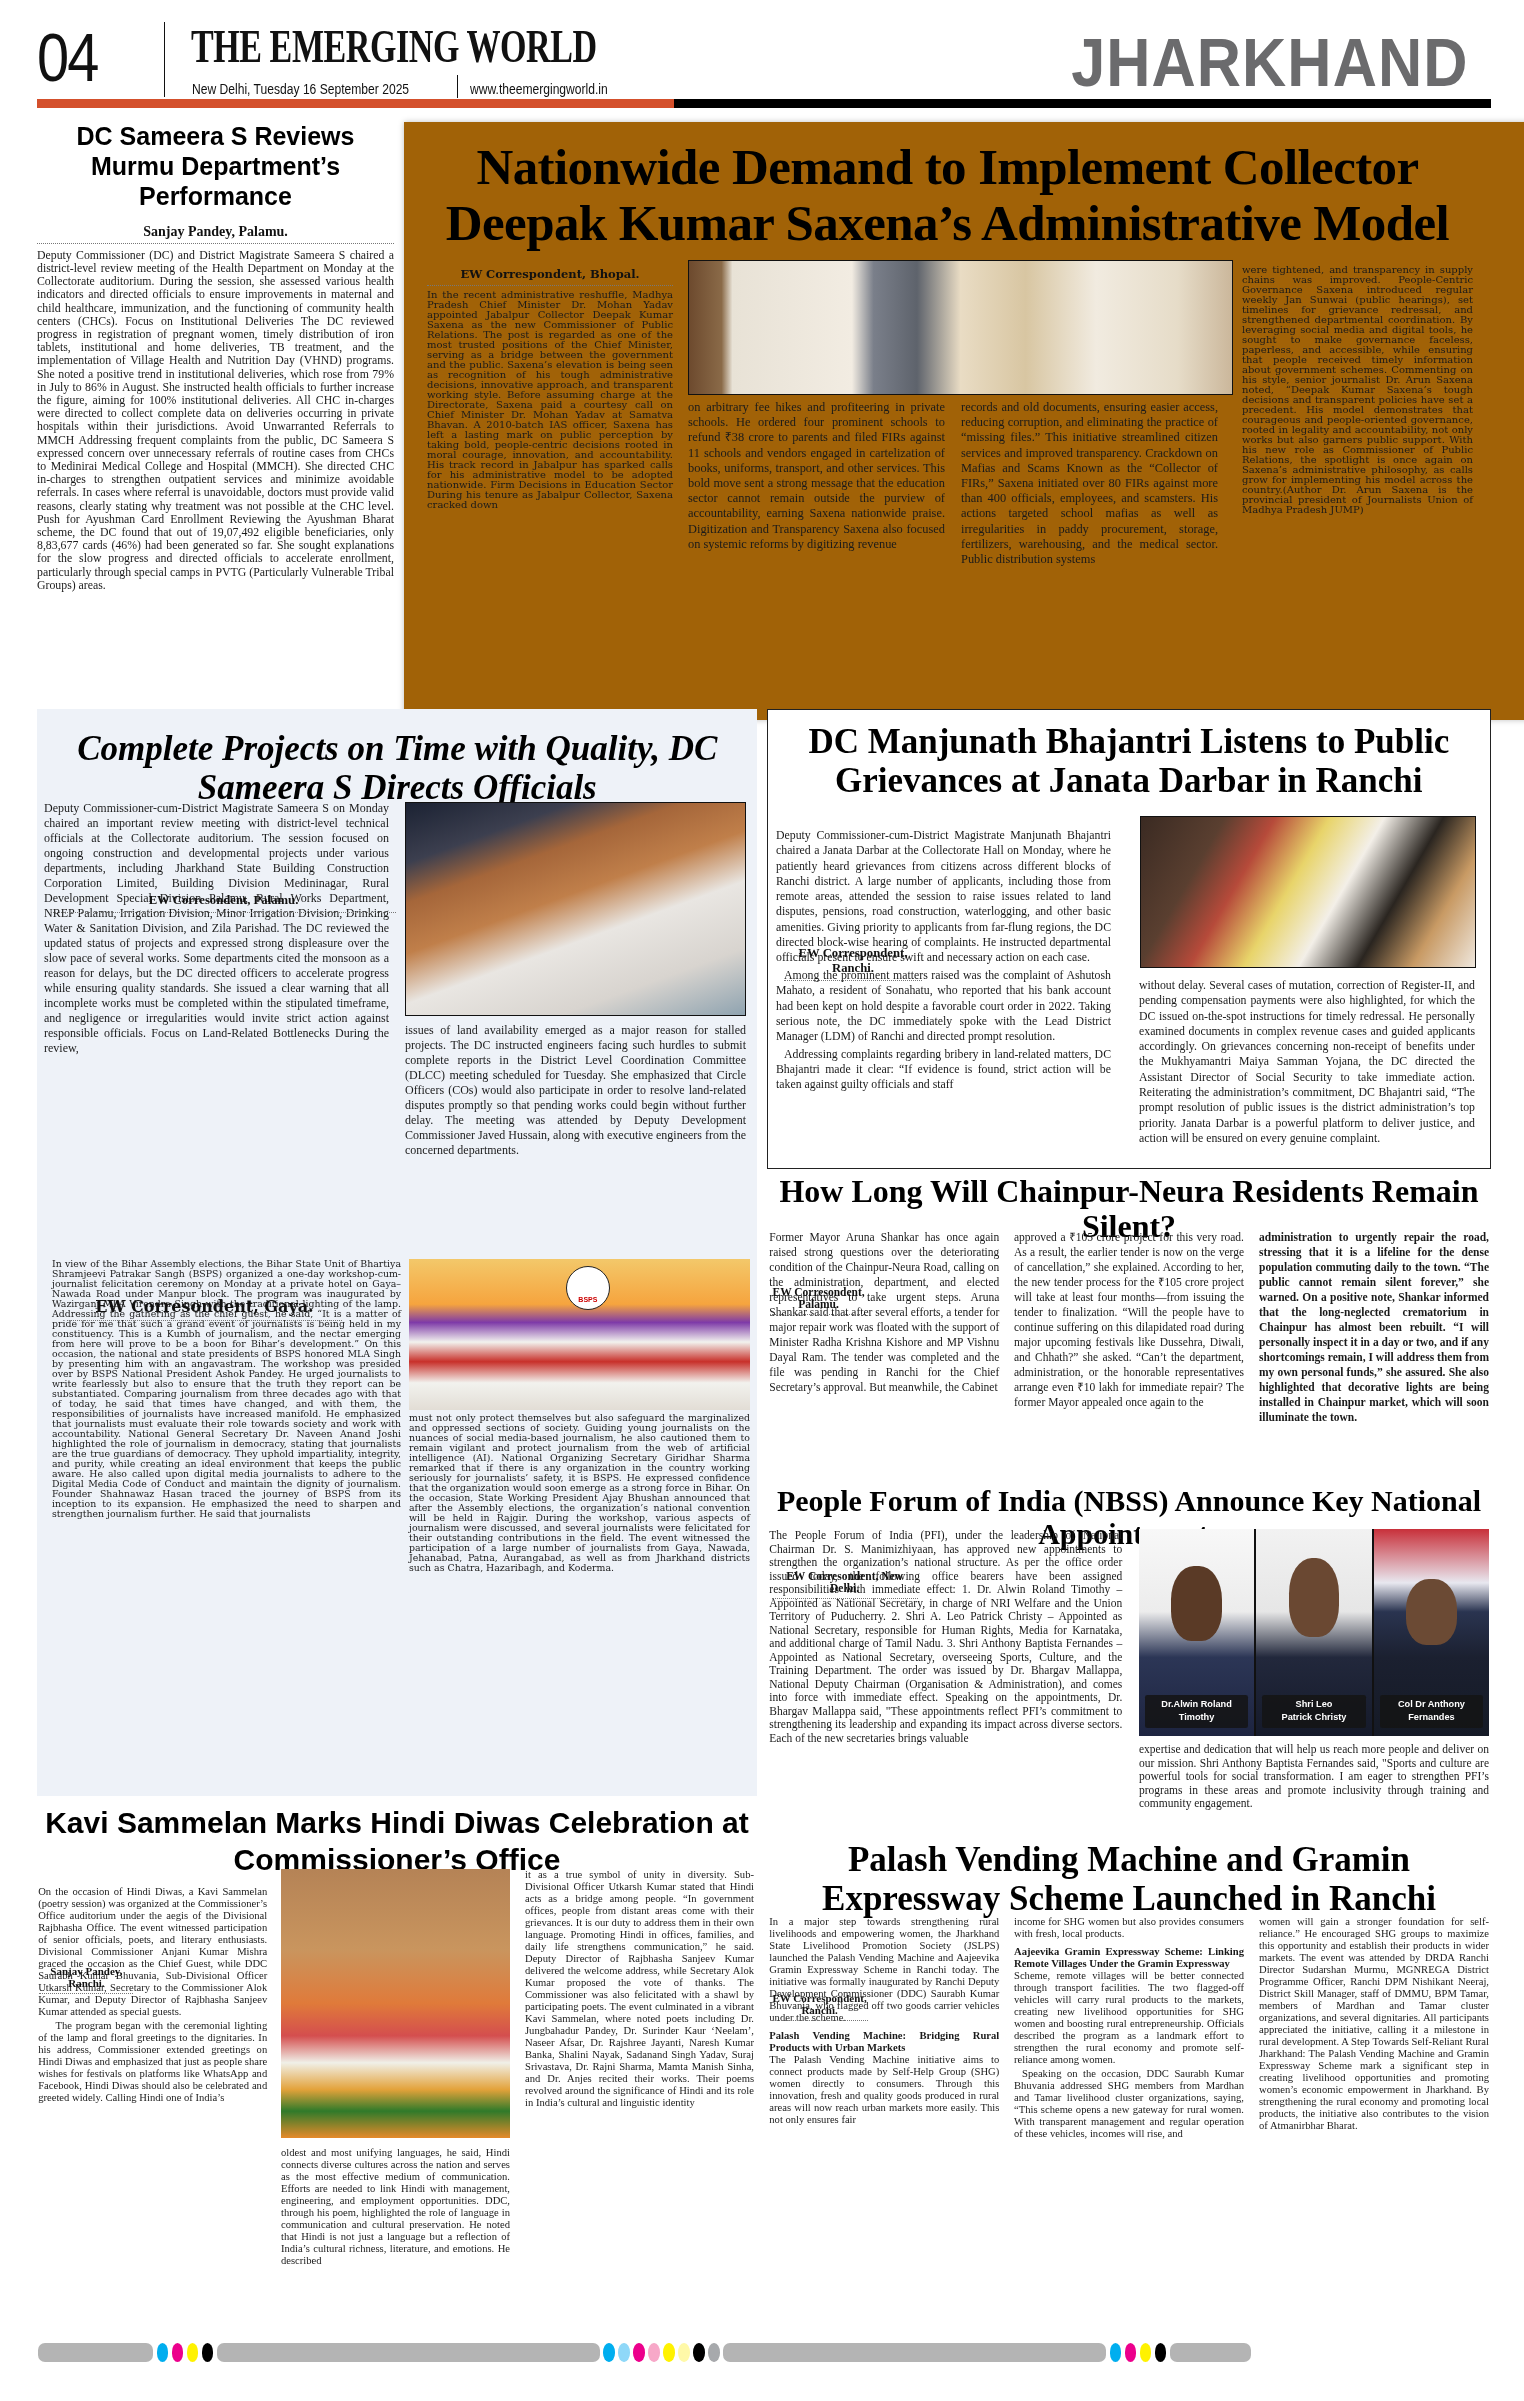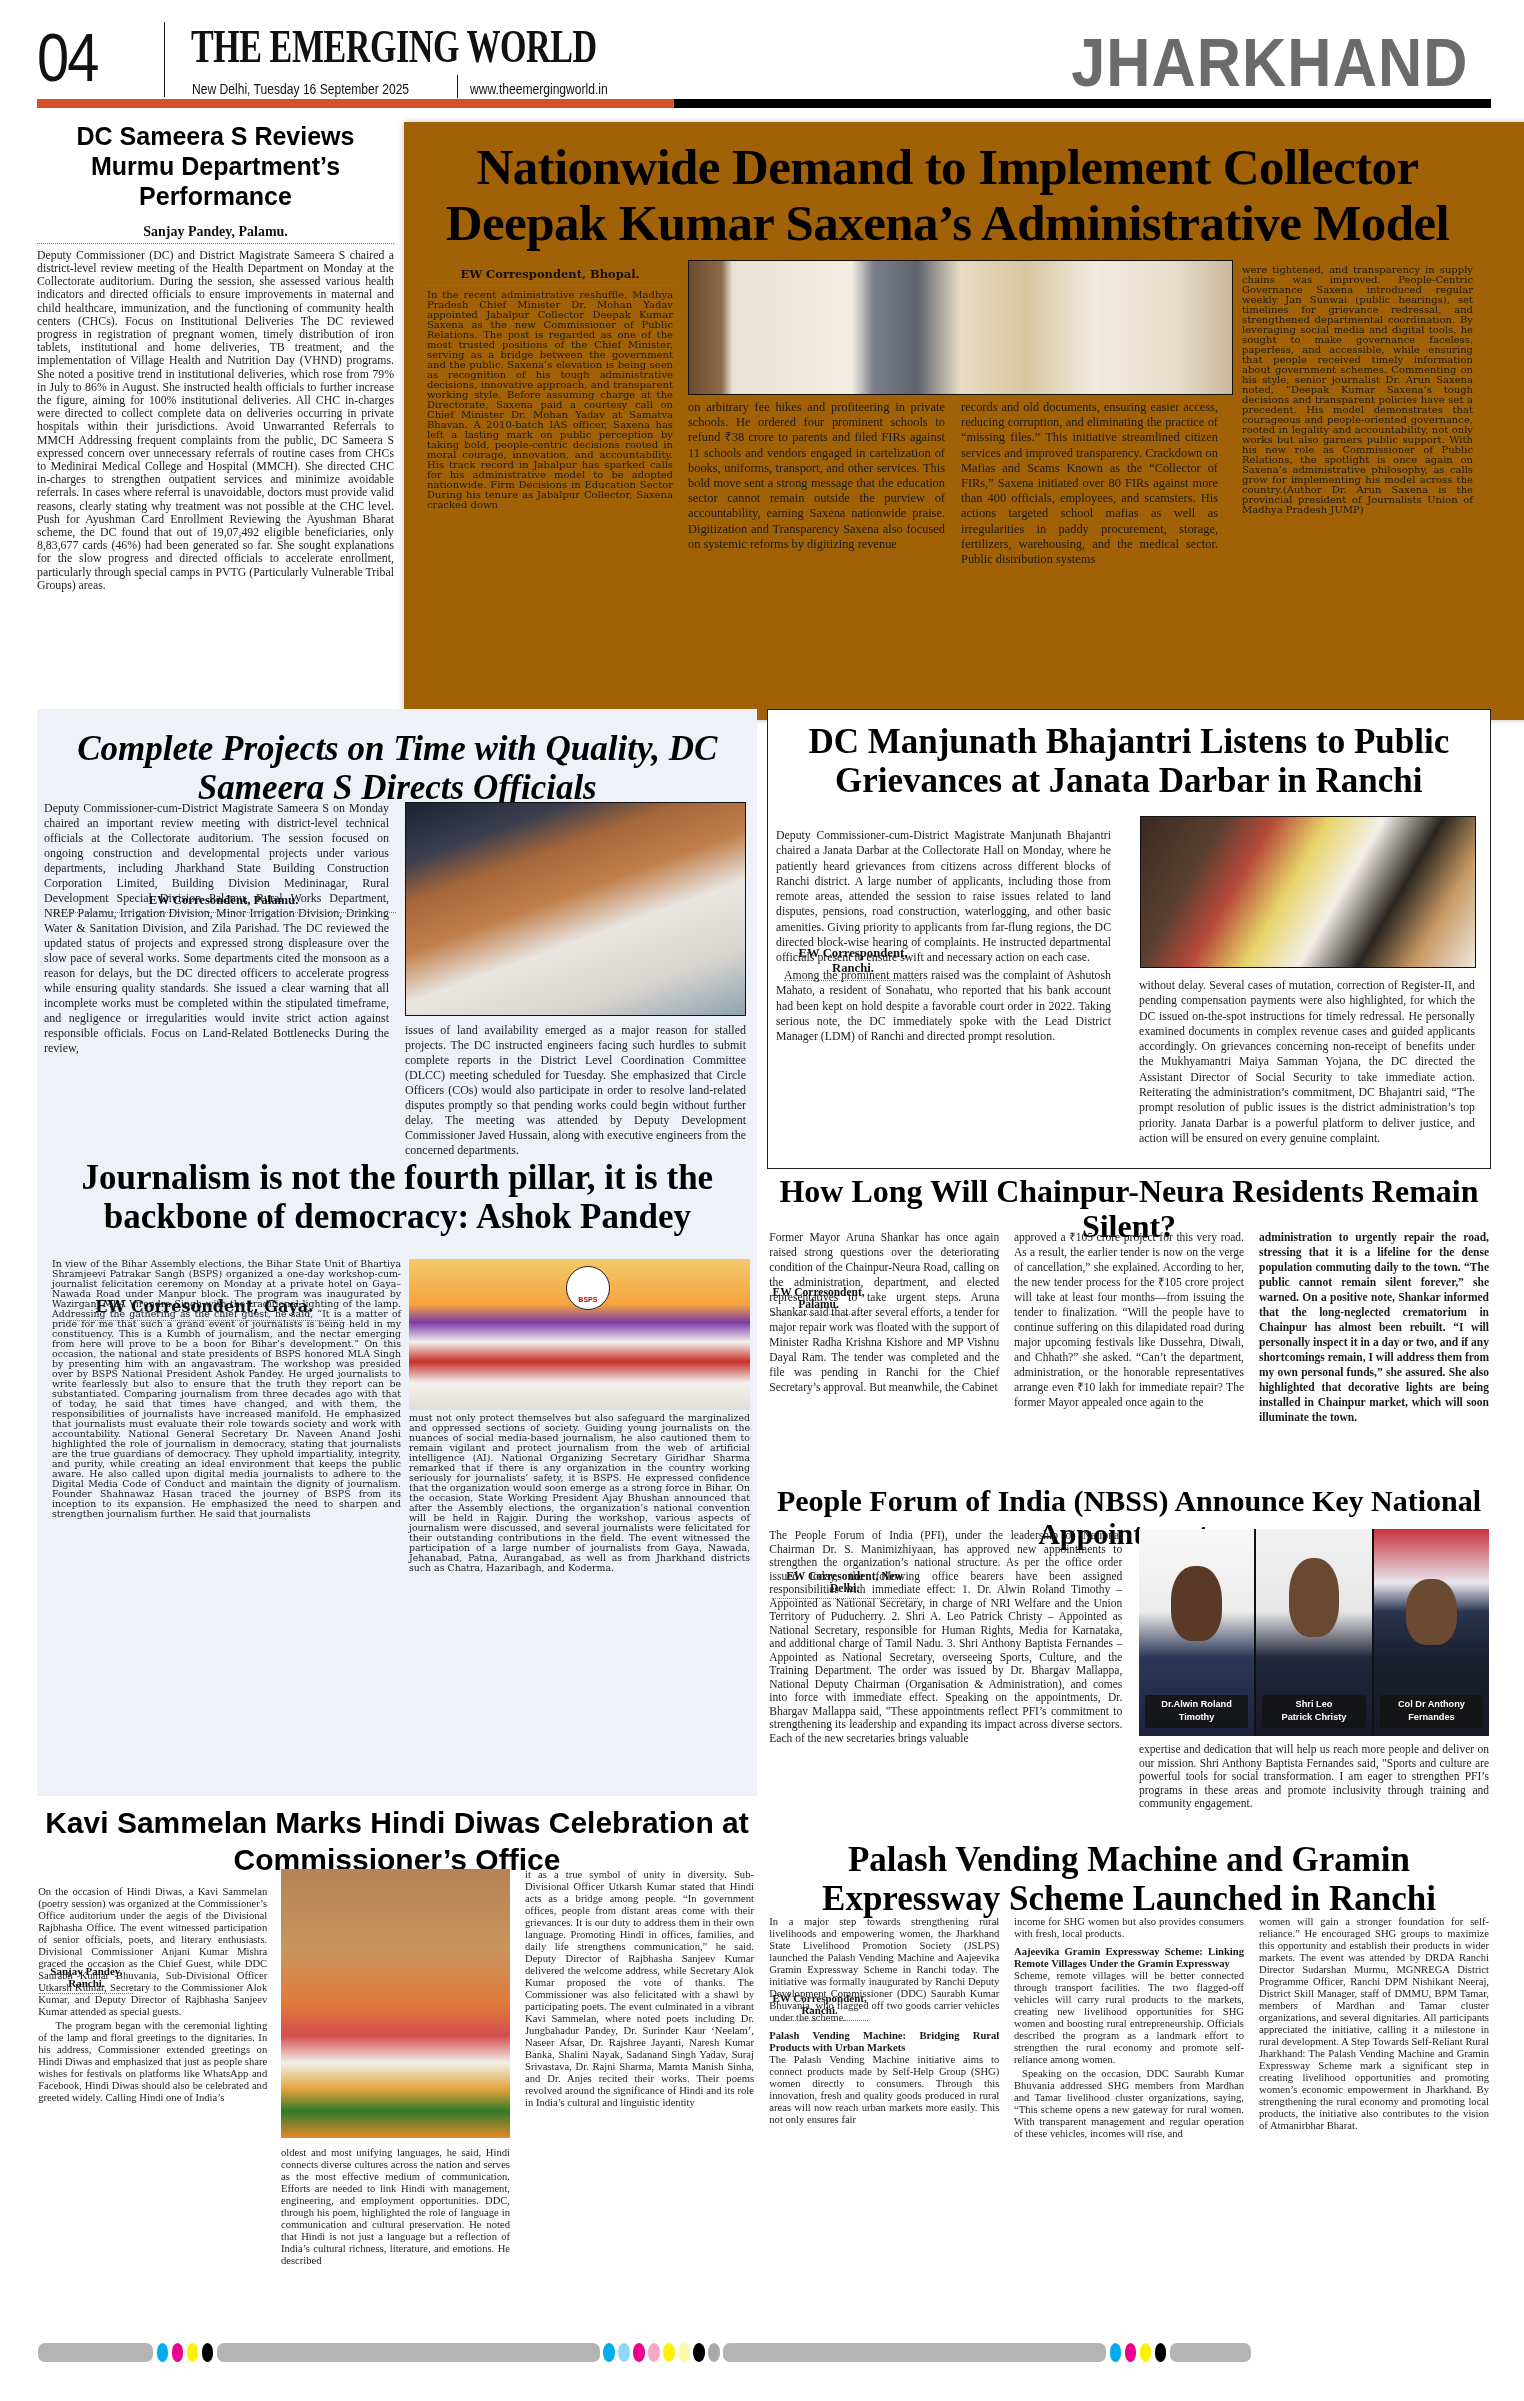--- a/index.html
+++ b/index.html
@@ -159,32 +159,32 @@
   </div>
 </article>
 
 <article class="panel" id="a-manjunath">
   <h2 class="headline">DC Manjunath Bhajantri Listens to Public Grievances at Janata Darbar in Ranchi</h2>
   <div style="position:absolute;left:8px;top:118px;width:335px;">
     <div class="byline" style="font-size:12.7px;">EW Correspondent, Ranchi.</div>
     <div class="body-text" style="font-size:11.8px;line-height:15.3px;">
       <p>Deputy Commissioner-cum-District Magistrate Manjunath Bhajantri chaired a Janata Darbar at the Collectorate Hall on Monday, where he patiently heard grievances from citizens across different blocks of Ranchi district. A large number of applicants, including those from remote areas, attended the session to raise issues related to land disputes, pensions, road construction, waterlogging, and other basic amenities. Giving priority to applicants from far-flung regions, the DC directed block-wise hearing of complaints. He instructed departmental officials present to ensure swift and necessary action on each case.</p>
       <p style="text-indent:8px;">Among the prominent matters raised was the complaint of Ashutosh Mahato, a resident of Sonahatu, who reported that his bank account had been kept on hold despite a favorable court order in 2022. Taking serious note, the DC immediately spoke with the Lead District Manager (LDM) of Ranchi and directed prompt resolution.</p>
+      <p style="text-indent:8px;">Addressing complaints regarding bribery in land-related matters, DC Bhajantri made it clear: “If evidence is found, strict action will be taken against guilty officials and staff</p>
     </div>
   </div>
   <div class="img" style="position:absolute;left:372px;top:106px;width:336px;height:152px;background:linear-gradient(120deg,#3a2a22 0%,#5a3f30 20%,#b64a3a 32%,#e8d46a 45%,#f3efe8 58%,#2a2520 72%,#c89a64 85%,#efe7dd 100%);" title="Janata Darbar at Collectorate Hall, Ranchi"></div>
   <div style="position:absolute;left:371px;top:268px;width:336px;">
     <div class="body-text" style="font-size:11.8px;line-height:15.3px;">
         <p>without delay. Several cases of mutation, correction of Register-II, and pending compensation payments were also highlighted, for which the DC issued on-the-spot instructions for timely redressal. He personally examined documents in complex revenue cases and guided applicants accordingly. On grievances concerning non-receipt of benefits under the Mukhyamantri Maiya Samman Yojana, the DC directed the Assistant Director of Social Security to take immediate action. Reiterating the administration’s commitment, DC Bhajantri said, “The prompt resolution of public issues is the district administration’s top priority. Janata Darbar is a powerful platform to deliver justice, and action will be ensured on every genuine complaint.</p>
       </div>
   </div>
 </article>
 
 <article class="panel" id="a-journalism">
-  <h2 class="headline" style="top:-63px;height:63px;">Journalism is not the fourth pillar, it is the backbone of democracy: Ashok Pandey</h2>
   <div style="position:absolute;left:15px;top:38px;width:349px;">
     <div class="byline" style="font-family:'DejaVu Serif',serif;font-size:16px;">EW Corresondent, Gaya.</div>
     <div class="body-text" style="font-family:'DejaVu Serif',serif;font-size:9.4px;line-height:10px;">
         <p>In view of the Bihar Assembly elections, the Bihar State Unit of Bhartiya Shramjeevi Patrakar Sangh (BSPS) organized a one-day workshop-cum-journalist felicitation ceremony on Monday at a private hotel on Gaya–Nawada Road under Manpur block. The program was inaugurated by Wazirganj MLA Virendra Singh with the traditional lighting of the lamp. Addressing the gathering as the chief guest, he said, “It is a matter of pride for me that such a grand event of journalists is being held in my constituency. This is a Kumbh of journalism, and the nectar emerging from here will prove to be a boon for Bihar’s development.” On this occasion, the national and state presidents of BSPS honored MLA Singh by presenting him with an angavastram. The workshop was presided over by BSPS National President Ashok Pandey. He urged journalists to write fearlessly but also to ensure that the truth they report can be substantiated. Comparing journalism from three decades ago with that of today, he said that times have changed, and with them, the responsibilities of journalists have increased manifold. He emphasized that journalists must evaluate their role towards society and work with accountability. National General Secretary Dr. Naveen Anand Joshi highlighted the role of journalism in democracy, stating that journalists are the true guardians of democracy. They uphold impartiality, integrity, and purity, while creating an ideal environment that keeps the public aware. He also called upon digital media journalists to adhere to the Digital Media Code of Conduct and maintain the dignity of journalism. Founder Shahnawaz Hasan traced the journey of BSPS from its inception to its expansion. He emphasized the need to sharpen and strengthen journalism further. He said that journalists</p>
       </div>
   </div>
   <div class="img" style="position:absolute;left:372px;top:38px;width:341px;height:151px;border:none;background:linear-gradient(180deg,#f3c86a 0%,#f6a43e 30%,#7e3aa8 42%,#f2f2ee 55%,#c8302a 68%,#f2f2ee 82%,#e2ddd5 100%);" title="Lamp lighting at BSPS workshop">
     <div style="position:absolute;left:46%;top:7px;width:44px;height:44px;border-radius:50%;background:#fff;border:1.7px solid #222;font-family:'Liberation Sans',sans-serif;font-size:7px;font-weight:bold;color:#c00;display:flex;align-items:flex-end;justify-content:center;padding-bottom:5.8px;">BSPS</div>
   </div>
   <div style="position:absolute;left:372px;top:192px;width:341px;">

